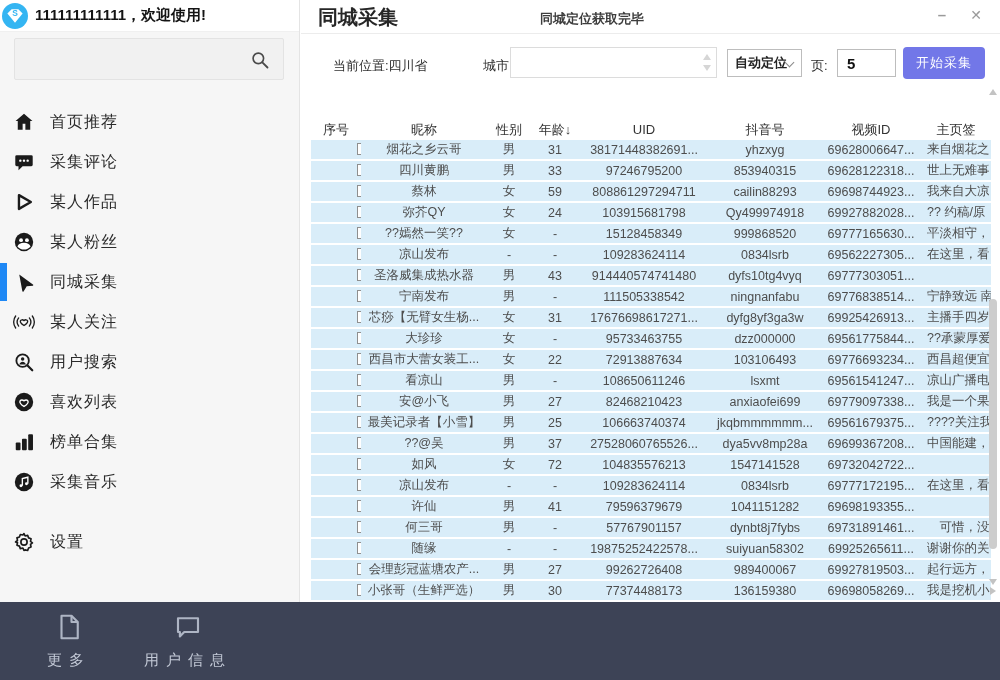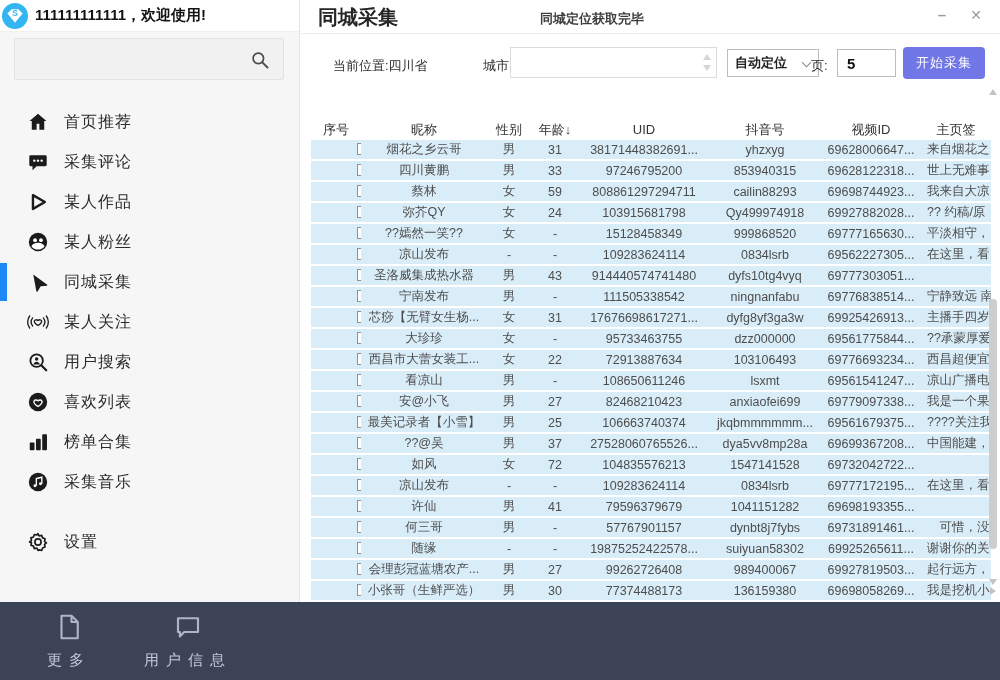--- a/index.html
+++ b/index.html
@@ -11,21 +11,21 @@
   .sidebar { position:absolute; left:0; top:0; width:300px; height:602px; background:#f6f6f6; border-right:1px solid #e4e4e4; }
   .sb-top { position:absolute; left:0; top:0; width:100%; height:32px; background:#fff; border-bottom:1px solid #f0f0f0; display:flex; align-items:center; }
   .logo { width:26px; height:26px; border-radius:50%; background:var(--logo,#34b5f2); margin-left:2px; flex:0 0 auto; display:flex; align-items:center; justify-content:center; }
   .logo svg { width:22px; height:22px; display:block; }
   .welcome { margin-left:7px; font-size:15px; font-weight:bold; color:#141414; white-space:nowrap; }
   .searchbox { position:absolute; left:14px; top:38px; width:270px; height:42px; background:#f1f1f1; border:1px solid #e3e3e3; border-radius:2px; }
   .searchbox input { position:absolute; inset:0; width:100%; height:100%; background:transparent; border:none; outline:none; font-size:14px; padding:0 40px 0 10px; color:#333; }
   .searchbox .mag { position:absolute; right:13px; top:11px; width:20px; height:20px; color:#4a4a4a; cursor:pointer; }
   .searchbox .mag svg { width:20px; height:20px; display:block; }
   .menu { position:absolute; left:0; top:102px; right:0; }
-  .menu-item { position:relative; display:flex; align-items:center; height:40px; padding-left:26px; cursor:pointer; }
+  .menu-item { position:relative; display:flex; align-items:center; height:40px; padding-left:12px; cursor:pointer; }
   .menu-item.settings { margin-top:20px; }
   .menu-item.active::before { content:""; position:absolute; left:0; top:1px; width:7px; height:38px; background:var(--active,#1e88f5); }
   .mi-icon { width:24px; height:24px; display:flex; align-items:center; justify-content:center; color:#1b1b1b; flex:0 0 auto; }
   .mi-icon svg { width:22px; height:22px; display:block; }
   .mi-label { margin-left:14px; font-size:16px; color:#2b2b2b; letter-spacing:1px; }
 
   
   .main { position:absolute; left:301px; top:0; width:699px; height:602px; background:#fff; }
   .main-header { position:absolute; left:0; top:0; right:0; height:34px; background:#fff; border-bottom:1px solid #ececec; }
   .page-title { position:absolute; left:17px; top:4px; font-size:20px; font-weight:bold; color:#262626; }
@@ -35,21 +35,21 @@
 
   .toolbar { position:absolute; left:0; top:44px; right:0; height:40px; }
   .tb-label { position:absolute; font-size:13px; font-weight:normal; color:#2f2f2f; top:13px; white-space:nowrap; }
   .loc-label { left:32px; }
   .city-label { left:182px; }
   .city-input { position:absolute; left:209px; top:3px; width:207px; height:31px; border:1px solid #dcdcdc; background:#fff; }
   .city-input input { position:absolute; inset:0; width:100%; height:100%; border:none; outline:none; font-size:13px; padding:0 16px 0 8px; }
   .spin { position:absolute; right:5px; width:0; height:0; border-left:4px solid transparent; border-right:4px solid transparent; cursor:pointer; }
   .spin.up { top:6px; border-bottom:6px solid #d6d6d6; }
   .spin.dn { bottom:6px; border-top:6px solid #d6d6d6; }
-  .mode-select { position:absolute; left:426px; top:5px; width:92px; height:28px; border:1px solid #bdbdbd; background:#fff; font-size:13px; color:#222; display:flex; align-items:center; padding-left:7px; cursor:pointer; font-weight:bold; }
+  .mode-select { position:absolute; left:426px; top:5px; width:75px; height:28px; border:1px solid #bdbdbd; background:#fff; font-size:13px; color:#222; display:flex; align-items:center; padding-left:7px; cursor:pointer; font-weight:bold; }
   .mode-select .chev { position:absolute; right:8px; top:9px; width:7px; height:7px; border-right:1.5px solid #8a8a8a; border-bottom:1.5px solid #8a8a8a; transform:rotate(45deg); }
   .page-label { left:510px; }
   .page-input { position:absolute; left:536px; top:5px; width:59px; height:28px; border:1px solid #bdbdbd; background:#fff; }
   .page-input input { position:absolute; inset:0; width:100%; height:100%; border:none; outline:none; font-size:15px; font-weight:bold; color:#111; padding-left:9px; }
   .start-btn { position:absolute; left:602px; top:3px; width:82px; height:32px; background:var(--accent,#7277e8); color:#fff; border:none; border-radius:4px; font-size:13px; cursor:pointer; font-family:inherit; letter-spacing:1px; }
 
   
   .table-wrap { position:absolute; left:10px; top:86px; width:680px;margin-top:33px; }
   .thead { display:flex; height:21px; align-items:center; }
   .th { font-size:13px; color:#333; text-align:center; white-space:nowrap; overflow:hidden; cursor:pointer; }

